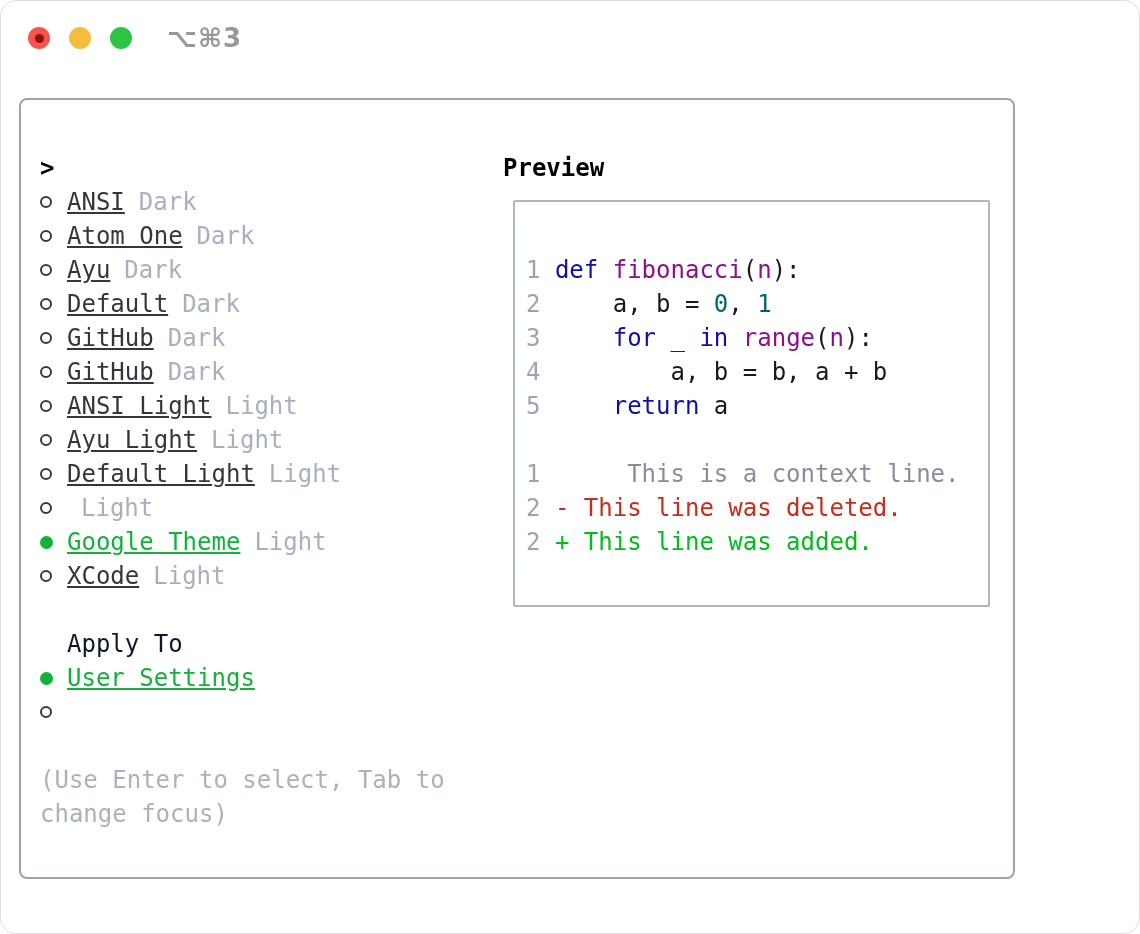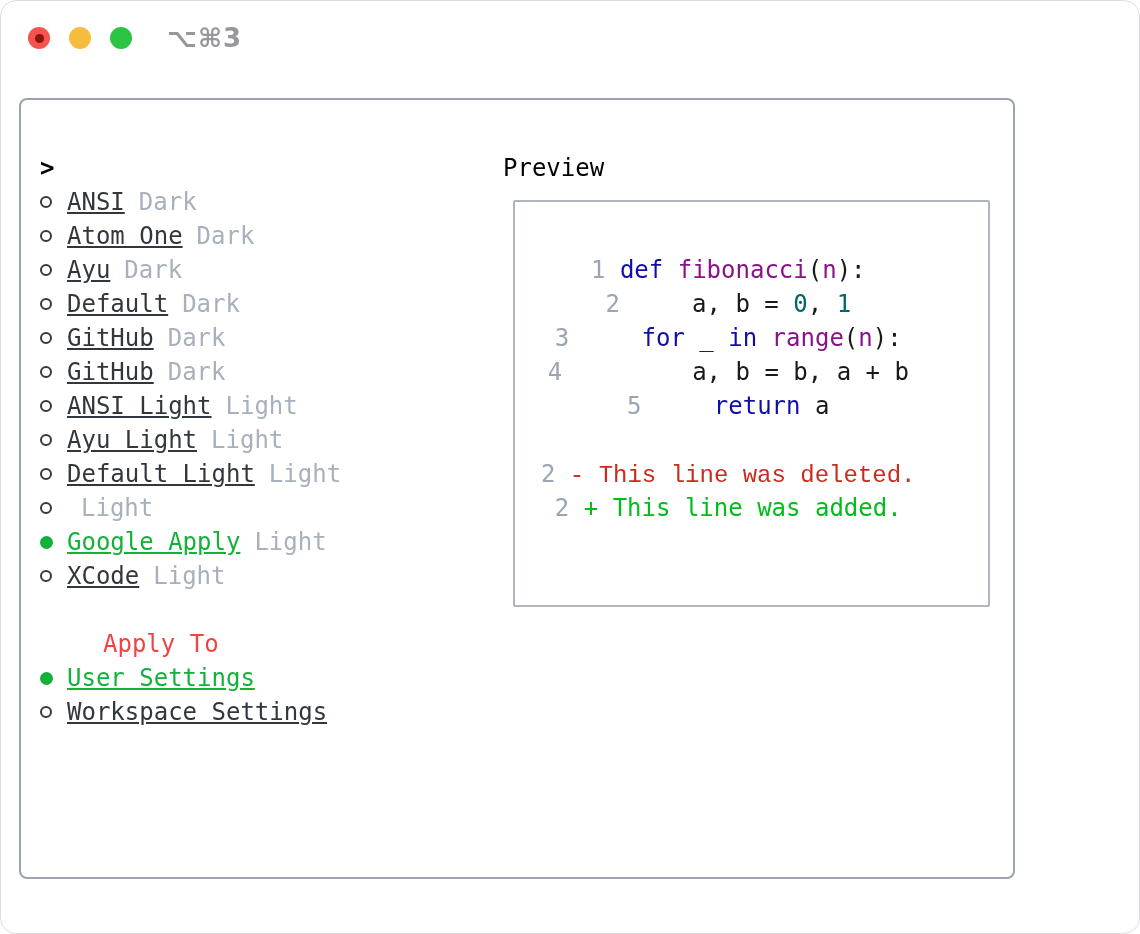--- a/index.html
+++ b/index.html
@@ -31,50 +31,50 @@
     position:absolute; left:18px; top:97px; width:996px; height:781px;
     border:2px solid #9ca4b0; border-radius:8px; background:#ffffff;
   }
 
   
   .list-col { position:absolute; left:19px; top:51px; width:452px; }
   .row { display:flex; align-items:center; height:34px; font-size:24px; white-space:pre; }
   .marker { width:27px; flex:none; display:flex; align-items:center; }
   .cursor { font-weight:bold; color:#000; }
   .header-label { font-weight:bold; color:#000; }
-  .subheader-label { color:#ef4444;margin-left:36px; }
+  .subheader-label { color:#0f172a; }
   .radio {
     width:12px; height:12px; border:2px solid #343a42; border-radius:50%;
     background:transparent;
   }
   .item.selected .radio { border-color:var(--accent-green); background:var(--accent-green); width:13px; height:13px; }
   .item .label { color:#32373e;text-decoration:underline; }
   .item.selected .label { color:var(--accent-green); }
   .item .tag { color:var(--tag-gray); margin-left:14px; }
   .hint-line { color:var(--hint-gray); }
   .blank { height:34px; }
 
   
   .preview-title {
     position:absolute; left:482px; top:51px; height:34px; line-height:34px;
-    font-size:24px; font-weight:normal; color:#000;
+    font-size:24px; font-weight:bold; color:#000;
   }
   .preview-box {
     position:absolute; left:492px; top:100px; width:477px; height:407px;
     border:2px solid #afb6bf; border-radius:2px; background:#ffffff;
   }
-  .code { position:absolute; left:26px; top:51px; font-family:"DejaVu Sans Mono", monospace;text-align:center; }
+  .code { position:absolute; left:11px; top:51px; font-family:"DejaVu Sans Mono", monospace; }
   .code-line { height:34px; line-height:34px; font-size:24px; white-space:pre; }
   .seg-ln  { color:var(--lineno-gray); }
   .seg-pl  { color:#191919; }
   .seg-kw  { color:var(--keyword-blue); }
   .seg-fn  { color:var(--function-purple); }
   .seg-nm  { color:var(--number-teal); }
   .seg-ctx { color:var(--context-gray); }
-  .seg-del { color:var(--deleted-red);font-family:Liberation Mono, monospace; }
+  .seg-del { color:var(--deleted-red); }
   .seg-add { color:var(--added-green); }
 </style>
 </head>
 <body>
 
 <div class="window">
 
   <div class="titlebar">
     <div class="traffic-lights">
       <span class="tl red">
@@ -138,21 +138,21 @@
     <span class="marker"><span class="radio"></span></span>
     <span class="label">Default Light</span>
     <span class="tag">Light</span>
   </div>
           <div class="row item">
     <span class="marker"><span class="radio"></span></span>
     <span class="tag">Light</span>
   </div>
           <div class="row item selected">
     <span class="marker"><span class="radio"></span></span>
-    <span class="label">Google Apply</span>
+    <span class="label">Google Theme</span>
     <span class="tag">Light</span>
   </div>
           <div class="row item">
     <span class="marker"><span class="radio"></span></span>
     <span class="label">XCode</span>
     <span class="tag">Light</span>
   </div>
         </div>
 
       <div class="row blank"></div>
@@ -162,37 +162,41 @@
         <span class="subheader-label">Apply To</span>
       </div>
 
       <div id="apply-list">
           <div class="row item selected">
     <span class="marker"><span class="radio"></span></span>
     <span class="label">User Settings</span>
   </div>
           <div class="row item">
     <span class="marker"><span class="radio"></span></span>
-    <span class="label">Workspace Settings</span>
   </div>
         </div>
 
       <div class="row blank"></div>
 
+      <div>
+        <div class="row hint-line">(Use Enter to select, Tab to</div>
+        <div class="row hint-line">change focus)</div>
+      </div>
     </div>
 
     <div class="preview-title">Preview</div>
 
     <div class="preview-box">
       <div class="code" id="code-pre">
           <div class="code-line"><span class="seg-ln">1</span><span class="seg-pl"> </span><span class="seg-kw">def</span><span class="seg-pl"> </span><span class="seg-fn">fibonacci</span><span class="seg-pl">(</span><span class="seg-fn">n</span><span class="seg-pl">):</span></div>
           <div class="code-line"><span class="seg-ln">2</span><span class="seg-pl">     a, b = </span><span class="seg-nm">0</span><span class="seg-pl">, </span><span class="seg-nm">1</span></div>
           <div class="code-line"><span class="seg-ln">3</span><span class="seg-pl">     </span><span class="seg-kw">for</span><span class="seg-pl"> _ </span><span class="seg-kw">in</span><span class="seg-pl"> </span><span class="seg-fn">range</span><span class="seg-pl">(</span><span class="seg-fn">n</span><span class="seg-pl">):</span></div>
           <div class="code-line"><span class="seg-ln">4</span><span class="seg-pl">         a, b = b, a + b</span></div>
           <div class="code-line"><span class="seg-ln">5</span><span class="seg-pl">     </span><span class="seg-kw">return</span><span class="seg-pl"> a</span></div>
           <div class="code-line"></div>
+          <div class="code-line"><span class="seg-ln">1</span><span class="seg-ctx">      This is a context line.</span></div>
           <div class="code-line"><span class="seg-ln">2</span><span class="seg-del"> - This line was deleted.</span></div>
           <div class="code-line"><span class="seg-ln">2</span><span class="seg-add"> + This line was added.</span></div>
         </div>
     </div>
 
   </div>
 </div>
 
 </body></html>

